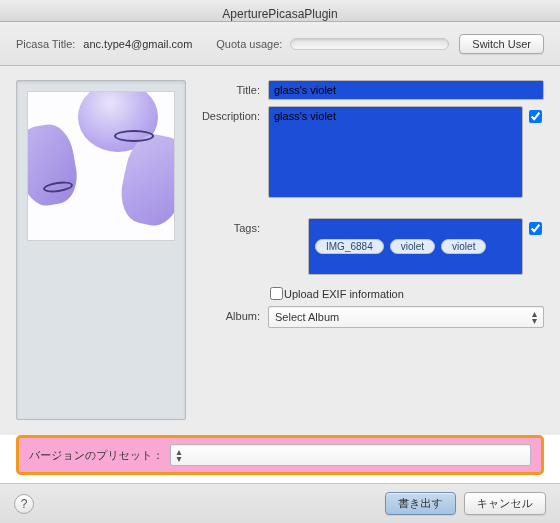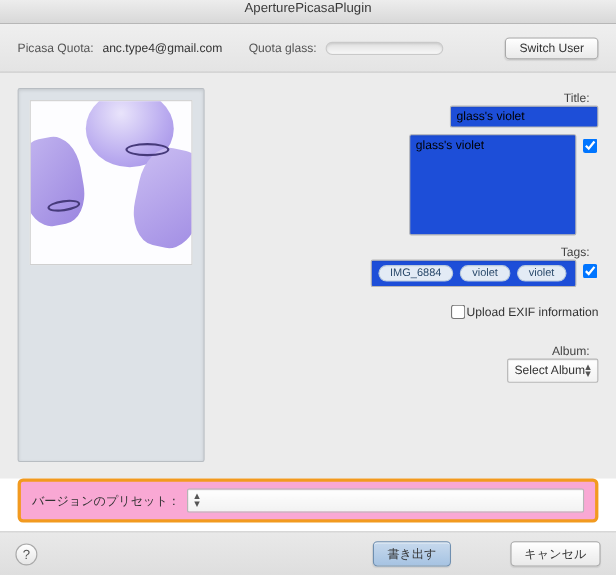--- a/index.html
+++ b/index.html
@@ -16,21 +16,21 @@
       width: 560px;
       height: 523px;
       display: flex;
       flex-direction: column;
     }
     .titlebar {
       height: 22px;
       background: linear-gradient(to bottom, #ededed 0%, #d8d8d8 100%);
       border-bottom: 1px solid #b0b0b0;
       display: flex;
-      align-items: flex-start;
+      align-items: flex-end;
       justify-content: center;
       font-size: 12px;
       color: #3a3a3a;
     }
     .header {
       height: 44px;
       background: linear-gradient(to bottom, #efefef 0%, #e4e4e4 100%);
       border-bottom: 1px solid #bfbfbf;
       display: flex;
       align-items: center;
@@ -52,21 +52,20 @@
     .mac-btn {
       background: linear-gradient(to bottom, #ffffff 0%, #e9e9e9 100%);
       border: 1px solid #a9a9a9;
       border-radius: 4px;
       padding: 3px 12px;
       font-size: 11px;
       color: #333;
       cursor: pointer;
       box-shadow: 0 1px 0 rgba(255,255,255,0.6) inset, 0 1px 1px rgba(0,0,0,0.08);
       white-space: nowrap;
-      margin-left: 46px;
     }
     .mac-btn.default {
       background: linear-gradient(to bottom, #c7d9ed 0%, #a6c3e2 100%);
       border-color: #6f8fb0;
     }
     .content {
       flex: 1;
       display: flex;
       padding: 14px 16px 10px 16px;
       gap: 8px;
@@ -105,23 +104,22 @@
     .ring1 { width: 40px; height:12px; border: 2px solid #463a7a; border-radius: 50%; position:absolute; top:38px; right:20px; background: transparent; }
     .ring2 { width: 30px; height:10px; border: 2px solid #463a7a; border-radius: 50%; position:absolute; bottom:48px; left:15px; background: transparent; transform: rotate(-8deg); }
 
     .form-col {
       flex: 1;
       display: flex;
       flex-direction: column;
     }
     .row {
       display: flex;
-      align-items: flex-end;
+      align-items: flex-start;
       margin-bottom: 6px;
-      flex-direction: column;
     }
     .row .flabel {
       width: 74px;
       text-align: right;
       padding-right: 8px;
       padding-top: 4px;
       color: #444;
       font-size: 11px;
     }
     .row .fcontrol {
@@ -138,21 +136,21 @@
       font-family: inherit;
       padding: 3px 5px;
       width: 100%;
       box-shadow: inset 0 1px 1px rgba(0,0,0,0.07);
     }
     textarea.txt { height: 92px; resize: none; }
     .tags-box {
       display: flex;
       gap: 6px;
       align-items: center;
-      padding: 4px 6px;
+      padding: 20px 6px;
       flex-wrap: wrap;
       min-height: 24px;
     }
     .tag {
       background: #e3ebf5;
       border: 1px solid #b9cadd;
       border-radius: 10px;
       padding: 1px 10px;
       font-size: 10px;
       color: #2b4a6b;
@@ -162,21 +160,21 @@
       margin-top: 4px;
     }
     .checkbox-row {
       display: flex;
       align-items: center;
       gap: 1px;
       margin-top: 6px;
       padding-left: 2px;
       color: #333;
     }
-    .album-row { margin-top: 14px; }
+    .album-row { }
     .select {
       display: flex;
       align-items: center;
       justify-content: space-between;
       padding: 3px 6px;
       cursor: pointer;
       background: linear-gradient(to bottom, #fff, #f2f2f2);
     }
     .select .arrows {
       font-size: 10px;
@@ -223,23 +221,23 @@
   </style>
 </head>
 <body>
 
 <div class="window">
   <div class="titlebar">
     <span>AperturePicasaPlugin</span>
   </div>
 
   <div class="header">
-    <span class="label">Picasa Quota:</span>
+    <span class="label">Picasa Title:</span>
     <span class="email">anc.type4@gmail.com</span>
-    <span class="quota-label">Quota glass:</span>
+    <span class="quota-label">Quota usage:</span>
     <div class="quota-bar"></div>
     <button class="mac-btn">Switch User</button>
   </div>
 
   <div class="content">
     <div class="preview-col">
       <div class="preview-frame">
         <div class="photo">
           <div class="violet-shape v1"></div>
           <div class="violet-shape v2"></div>
@@ -253,29 +251,30 @@
     <div class="form-col">
 
       <div class="row">
         <div class="flabel">Title:</div>
         <div class="fcontrol">
           <input type="text" class="txt" value="glass's violet" style="">
         </div>
       </div>
 
       <div class="row">
+        <div class="flabel">Description:</div>
         <div class="fcontrol">
           <textarea class="txt" style="">glass's violet</textarea>
           <div class="side-check">
             <input type="checkbox" checked="" style="">
           </div>
         </div>
       </div>
 
-      <div class="row" style="">
+      <div class="row" style="margin-top:14px;gap:40px;">
         <div class="flabel">Tags:</div>
         <div class="fcontrol">
           <div class="tags-box">
             <span class="tag">IMG_6884</span>
             <span class="tag">violet</span>
             <span class="tag">violet</span>
           </div>
           <div class="side-check">
             <input type="checkbox" checked="" style="">
           </div>

